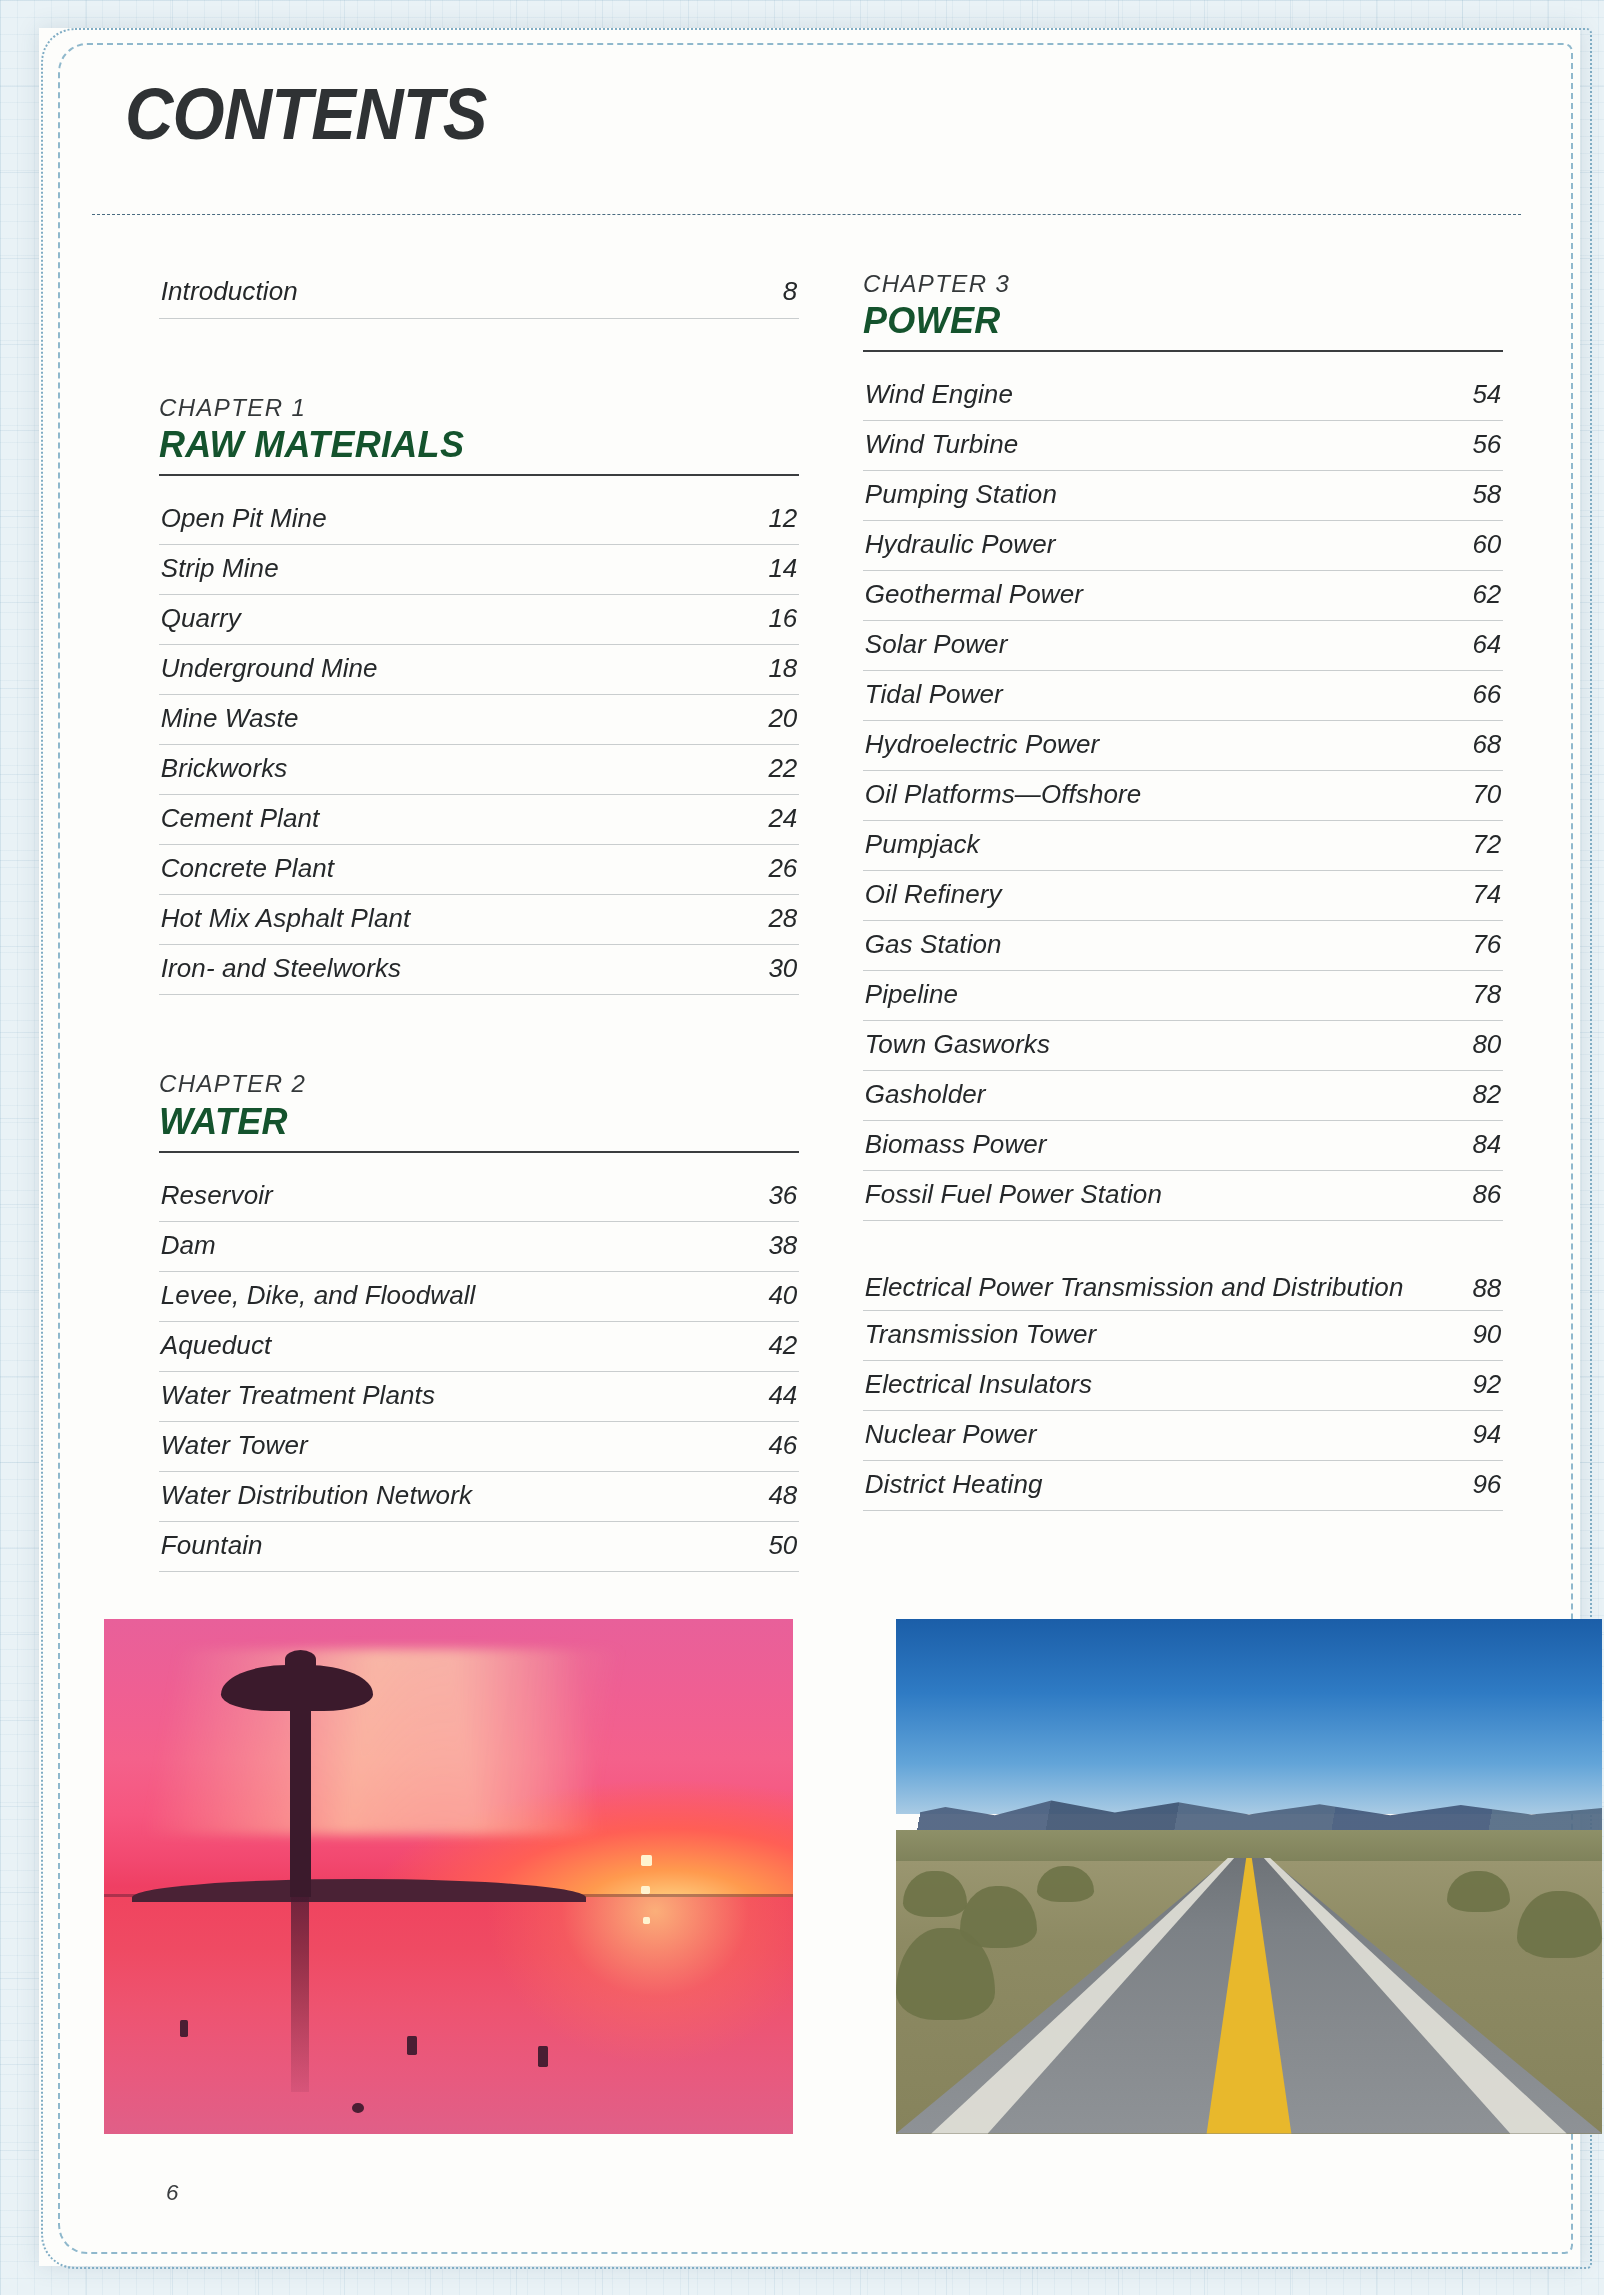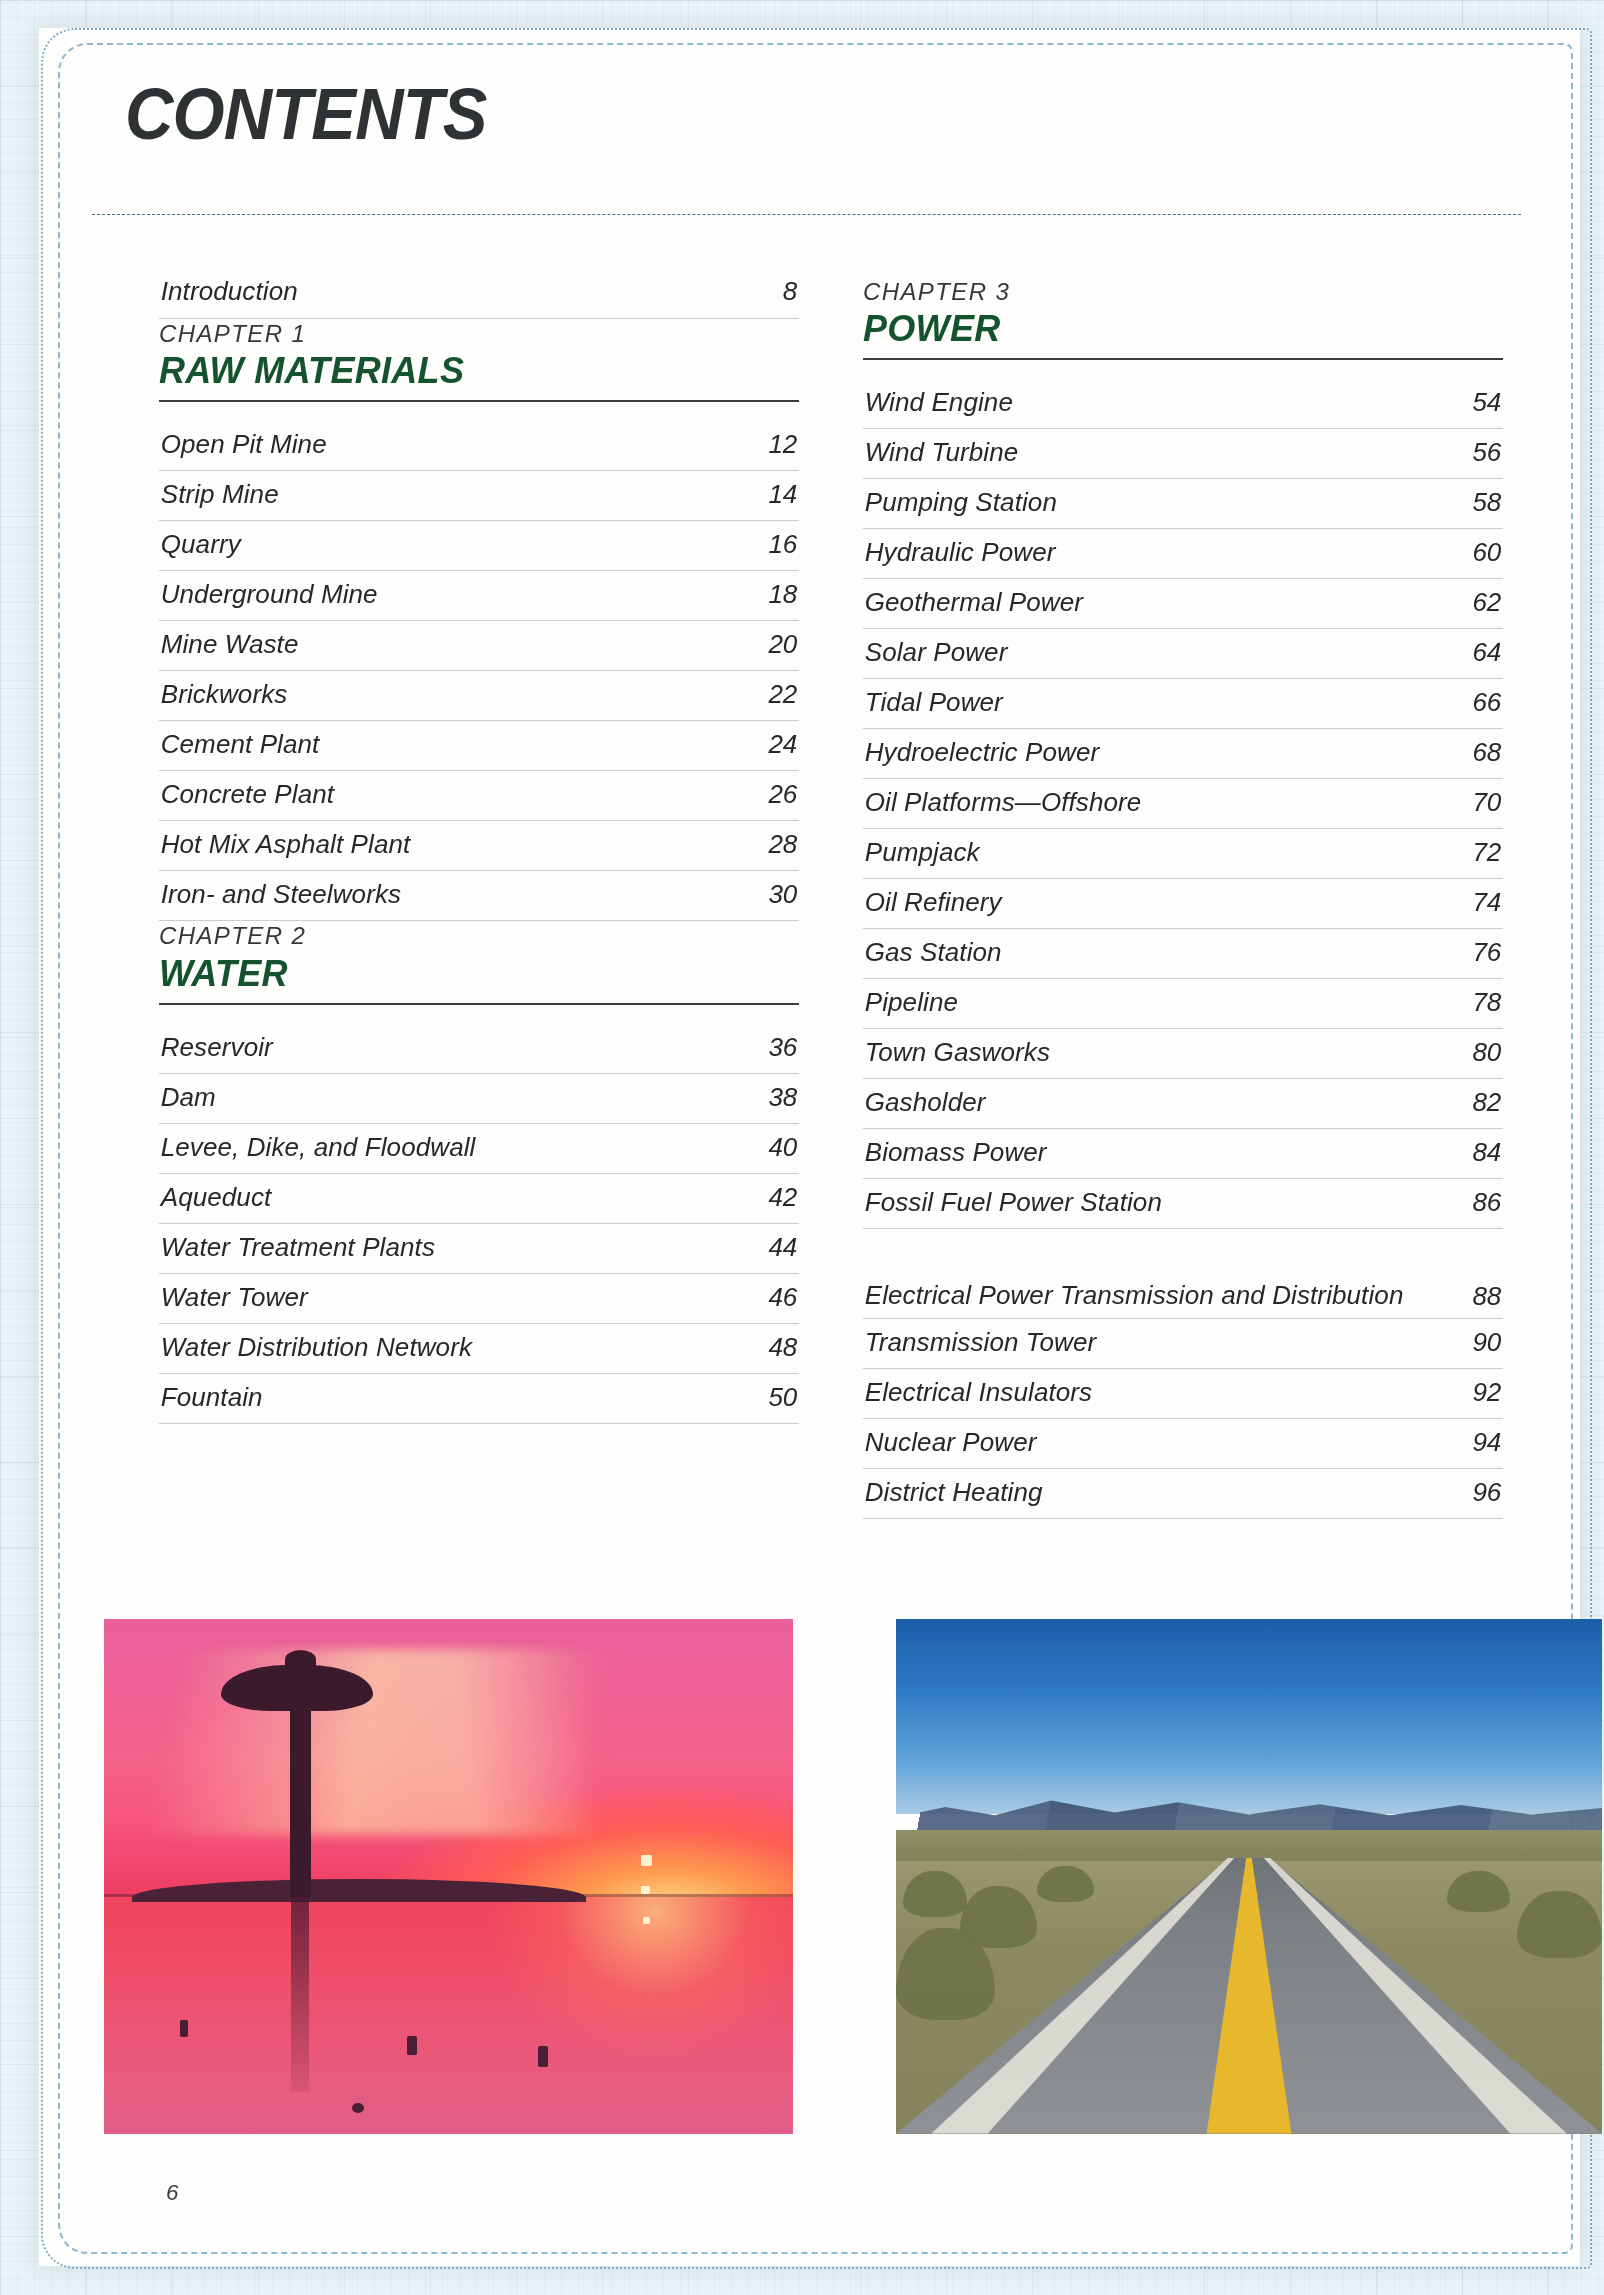--- a/index.html
+++ b/index.html
@@ -96,22 +96,22 @@
   .toc-page {
     font-size:26px;
     color:#25282a;
     flex:none;
     min-width:46px;
     text-align:right;
   }
   .toc-entry.two-line { min-height:90px; align-items:flex-end; }
   .toc-entry.two-line .toc-title { line-height:1.28;text-align:right; }
 
-  .chapter-block { }
-  .chapter-block.first { margin-top:8px; }
+  .chapter-block { margin-top:74px; }
+  .chapter-block.first { margin-top:0; }
   .chapter-kicker {
     font-size:24px;
     font-weight:400;
     letter-spacing:1.4px;
     color:#34383a;
     line-height:1.25;
   }
   .chapter-name {
     font-size:36px;
     font-weight:700;

